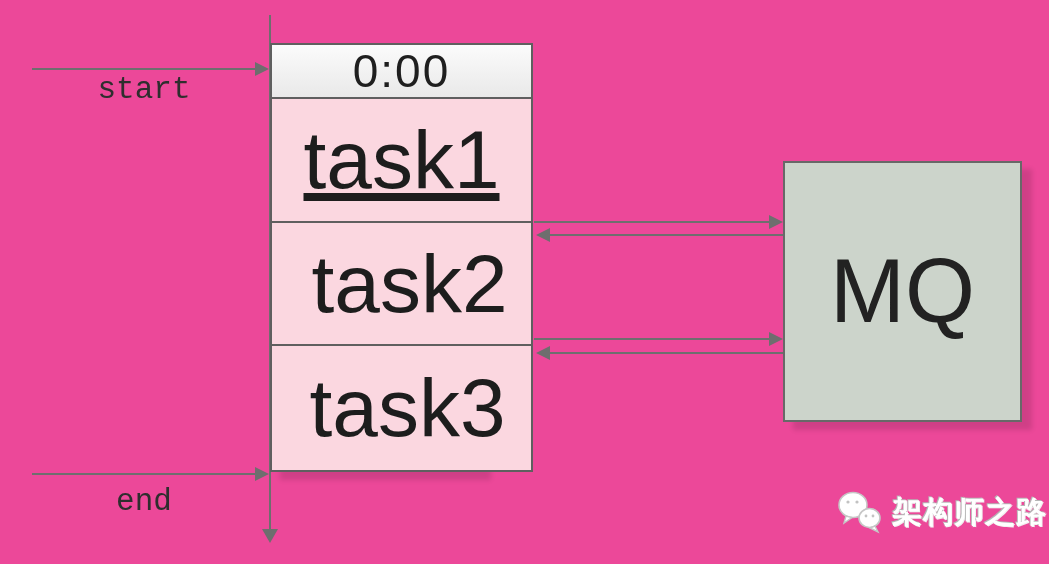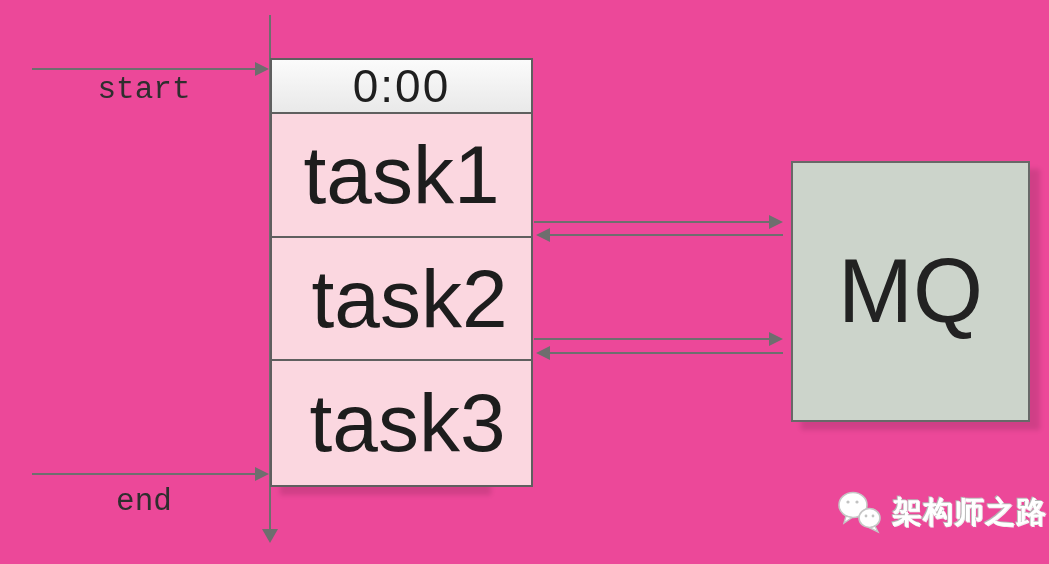--- a/index.html
+++ b/index.html
@@ -50,48 +50,48 @@
   .end-head{left:255px;top:467px;}
   .edge-label{
     position:absolute;left:93px;width:102px;text-align:center;
     font-family:"Liberation Mono","DejaVu Sans Mono",monospace;
     font-size:31px;color:#2e2e2e;white-space:nowrap;
   }
   .start-label{top:72px;}
   .end-label{top:484px;}
   
   .schedule{
-    position:absolute;left:270px;top:58px;width:211px;z-index:1;
+    position:absolute;left:270px;top:43px;width:211px;z-index:1;
     box-shadow:10px 8px 5px rgba(0,0,0,0.12);
   }
   .time-header{
     width:263px;height:56px;
     border:2px solid var(--task-border);
     background:linear-gradient(to bottom,var(--header-fill-top),var(--header-fill-bottom));
     display:flex;align-items:center;justify-content:center;
     font-size:46px;letter-spacing:2px;color:#1f1f1f;
   }
   .task-row{
     width:263px;margin-top:-2px;
     border:2px solid var(--task-border);
     background:var(--task-fill);
     display:flex;align-items:center;justify-content:center;
     font-size:82px;color:var(--text);
   }
-  .task-row:nth-of-type(2){height:126px;}
+  .task-row:nth-of-type(2){height:126px;text-decoration:underline;}
   .task-row:nth-of-type(3){height:125px;padding-left:16px;}
   .task-row:nth-of-type(4){height:128px;padding-left:12px;}
   
   .mq-box{
     position:absolute;left:783px;top:161px;width:239px;height:261px;z-index:1;
     background:var(--mq-fill);
     border:2px solid var(--mq-border);
     box-shadow:10px 8px 5px rgba(0,0,0,0.12);
     display:flex;align-items:center;justify-content:center;
-    font-size:90px;color:#222222;margin-left:8px;
+    font-size:90px;color:#222222;
   }
   
   .send1-line{left:534px;top:221px;width:236px;}
   .send1-head{left:769px;top:215px;}
   .recv1-line{left:548px;top:234px;width:235px;}
   .recv1-head{left:536px;top:228px;}
   .send2-line{left:534px;top:338px;width:236px;}
   .send2-head{left:769px;top:332px;}
   .recv2-line{left:548px;top:352px;width:235px;}
   .recv2-head{left:536px;top:346px;}

